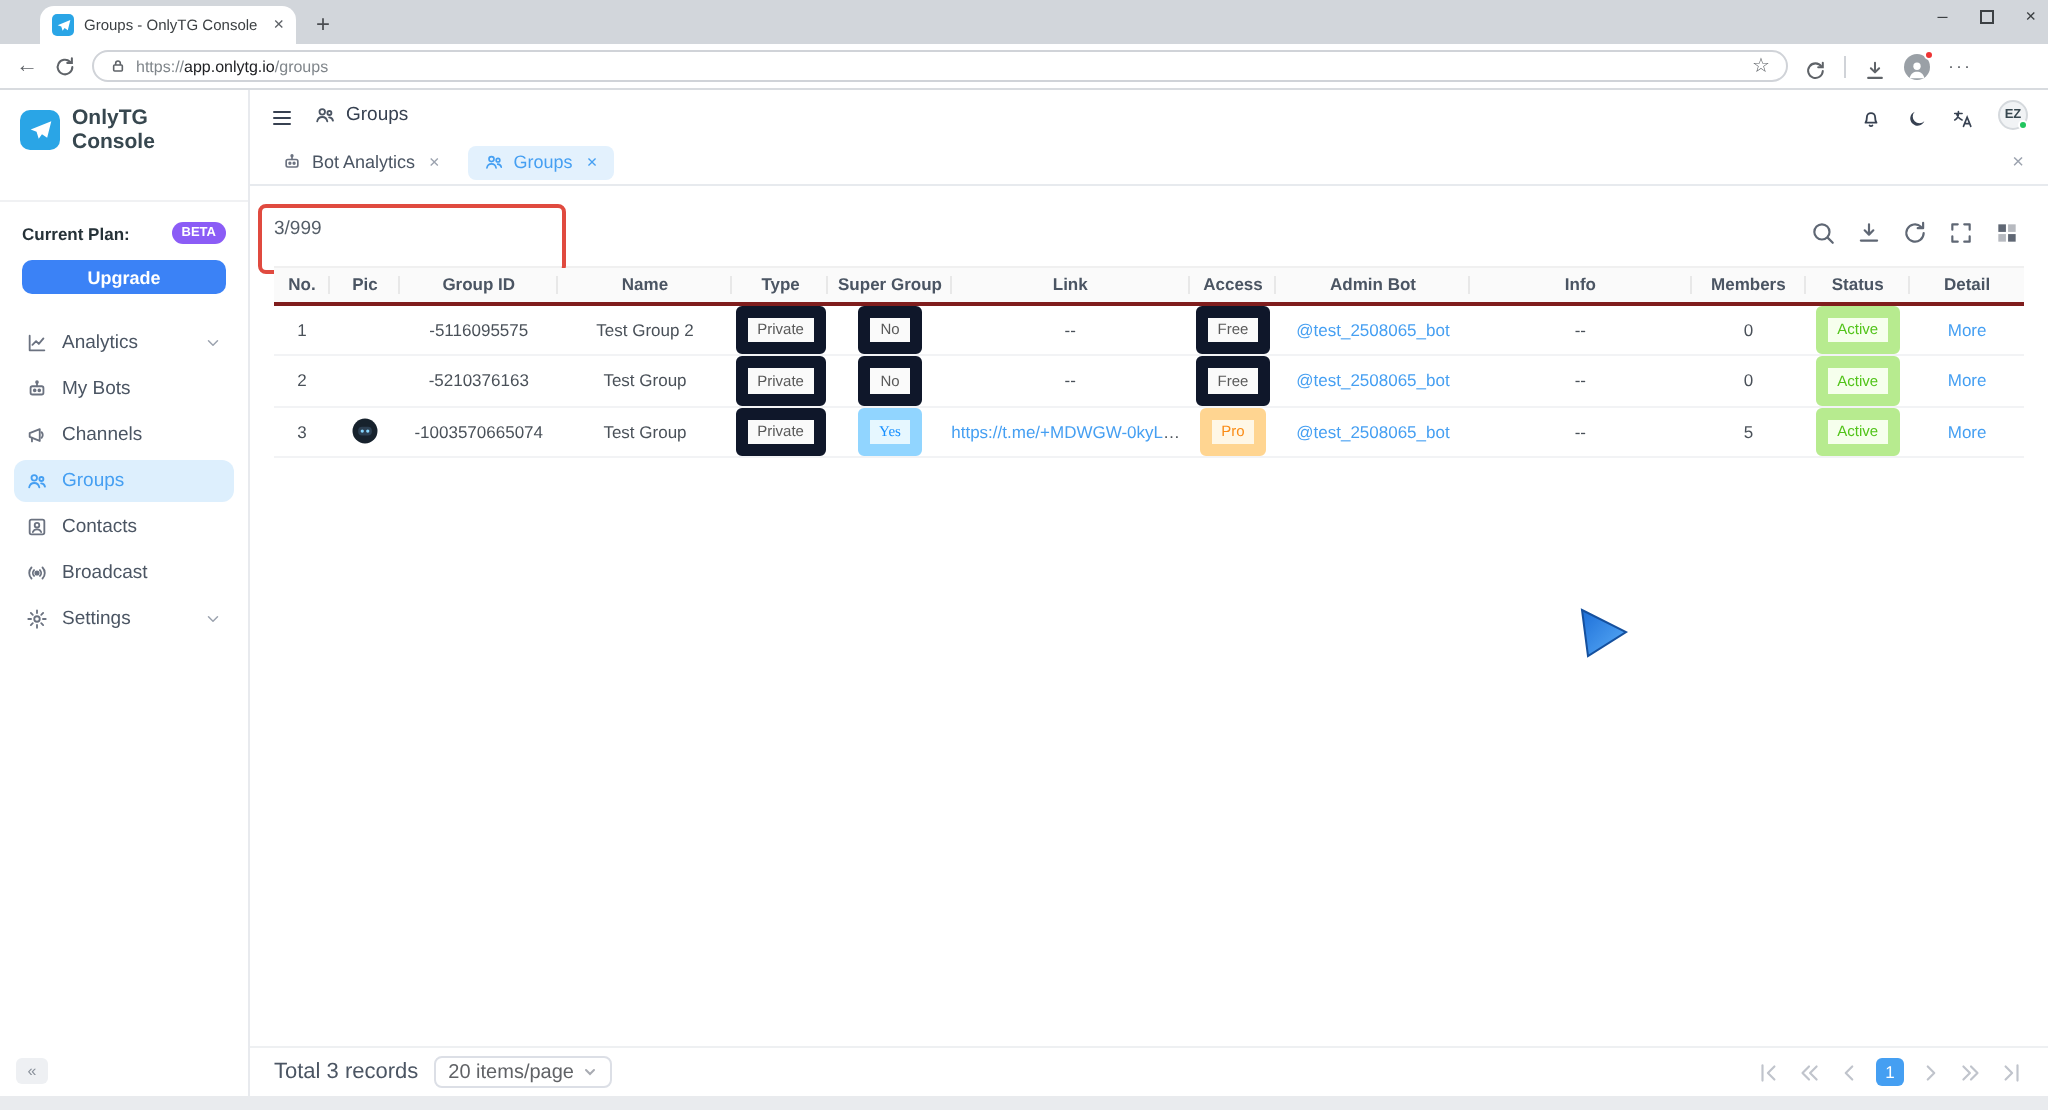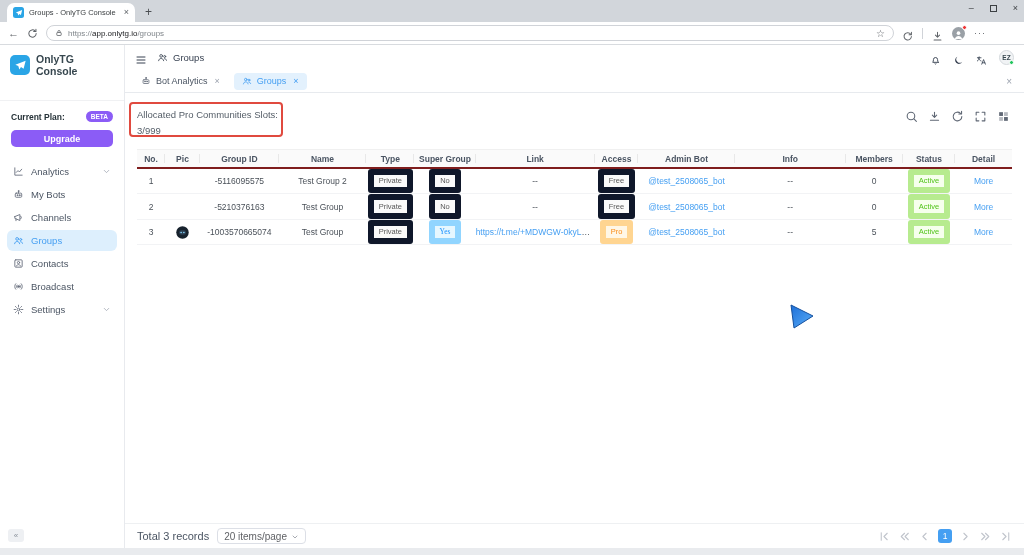--- a/index.html
+++ b/index.html
@@ -1,20 +1,20 @@
 <!DOCTYPE html>
 <html><head>
 <meta charset="utf-8">
 <style>
   * { margin:0; padding:0; box-sizing:border-box; }
   html,body { width:1024px; height:555px; overflow:hidden; font-family:"Liberation Sans", sans-serif; background:#e9ebee; position:relative; }
 
   
   .tabstrip { height:22px; background:#d2d6db; display:flex; align-items:flex-end; position:relative; }
-  .btab { width:128px; height:19px; background:#fff; border-radius:7px 7px 0 0; margin-left:7px; display:flex; align-items:center; gap:5px; padding:0 6px; font-size:7.5px; color:#3c4043; }
+  .btab { width:128px; height:19px; background:#fff; border-radius:7px 7px 0 0; margin-left:20px; display:flex; align-items:center; gap:5px; padding:0 6px; font-size:7.5px; color:#3c4043; }
   .btab .title { flex:1; white-space:nowrap; overflow:hidden; }
   .favicon { width:11px; height:11px; background:#2aa5e6; border-radius:2.5px; display:flex; align-items:center; justify-content:center; flex:none; }
   .favicon svg { width:8px; height:8px; }
   .btab-close { color:#5f6368; font-size:9px; line-height:1; cursor:default; }
   .newtab { font-size:12px; color:#4a4d51; margin-left:10px; margin-bottom:3px; }
   .wincontrols { position:absolute; right:6px; top:4px; display:flex; gap:16px; font-size:9px; color:#3c4043; }
   .wincontrols span { line-height:1; }
   .maxbox { width:7px; height:7px; border:1px solid #3c4043; display:inline-block; margin-top:1px; }
 
   .toolbar { height:23px; background:#fff; border-bottom:1px solid #d8dbdf; display:flex; align-items:center; padding:0 8px; gap:8px; }
@@ -36,21 +36,21 @@
   
   .app { display:flex; height:503px; background:#fff; }
   .sidebar { width:125px; background:#fff; border-right:1px solid #e8eaee; display:flex; flex-direction:column; position:relative; }
   .brand { display:flex; align-items:center; gap:6px; padding:8px 10px 23px; border-bottom:1px solid #f0f1f3; }
   .brand-logo { width:20px; height:20px; border-radius:5px; background:#2aa5e6; display:flex; align-items:center; justify-content:center; flex:none; }
   .brand-logo svg { width:13px; height:13px; }
   .brand-name { font-size:10.5px; font-weight:bold; color:#37474f; }
   .plan-row { display:flex; align-items:center; justify-content:space-between; padding:10px 11px 4px; }
   .plan-label { font-size:8.5px; font-weight:bold; color:#263238; }
   .beta { background:#8b5cf6; color:#fff; font-size:6.5px; font-weight:bold; padding:2px 5px; border-radius:7px; }
-  .upgrade { margin:4px 11px 10px; height:17px; background:#8b5cf6; color:#fff; border:none; border-radius:5px; font-size:9px; font-weight:bold; font-family:inherit; }
+  .upgrade { margin:4px 11px 10px; height:17px; background:#3b82f6; color:#fff; border:none; border-radius:5px; font-size:9px; font-weight:bold; font-family:inherit; }
   .nav { display:flex; flex-direction:column; gap:2px; padding:4px 7px; }
   .nav-item { display:flex; align-items:center; gap:7px; height:21px; padding:0 6px; border-radius:6px; font-size:9.5px; color:#4b5563; }
   .nav-item .ic { width:11px; height:11px; color:#6b7280; flex:none; }
   .nav-item .lbl { flex:1; }
   .nav-item .chev { width:9px; height:9px; color:#9ca3af; }
   .nav-item.active { background:#ddeffd; color:#459ff2; }
   .nav-item.active .ic { color:#459ff2; }
   .collapse-btn { position:absolute; left:8px; bottom:6px; width:16px; height:13px; background:#eef0f3; border-radius:3px; color:#8a919b; font-size:8px; display:flex; align-items:center; justify-content:center; }
 
   .main { flex:1; display:flex; flex-direction:column; min-width:0; }
@@ -296,21 +296,20 @@
             </svg></span>
           <span>Groups</span>
           <span class="x">×</span>
         </div>
         <span class="tabbar-close">×</span>
       </div>
 
     <div class="content">
       <div class="annotation"></div>
       <div class="slots">
-        <div>Allocated Pro Communities Slots:</div>
         <div>3/999</div>
       </div>
       <div class="tbl-tools" id="tbl-tools">
           <button class="tool-btn"><span><svg viewBox="0 0 24 24" fill="none" stroke="currentColor" stroke-width="2" stroke-linecap="round" stroke-linejoin="round">
                 <circle cx="11" cy="11" r="7"></circle>
                 <line x1="16.5" y1="16.5" x2="21" y2="21"></line>
               </svg></span></button>
           <button class="tool-btn"><span><svg viewBox="0 0 24 24" fill="none" stroke="currentColor" stroke-width="2" stroke-linecap="round" stroke-linejoin="round">
                 <path d="M12 4v9m-4-3.5L12 13.5 16 9.5"></path>
                 <path d="M4.5 19h15"></path>

